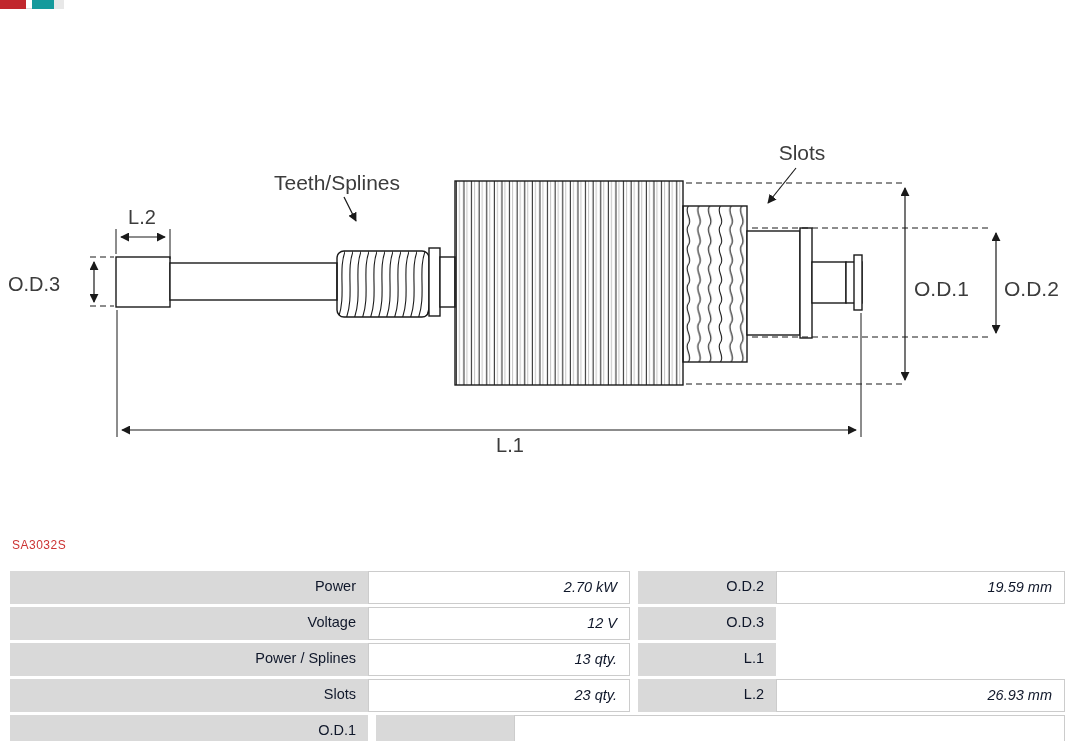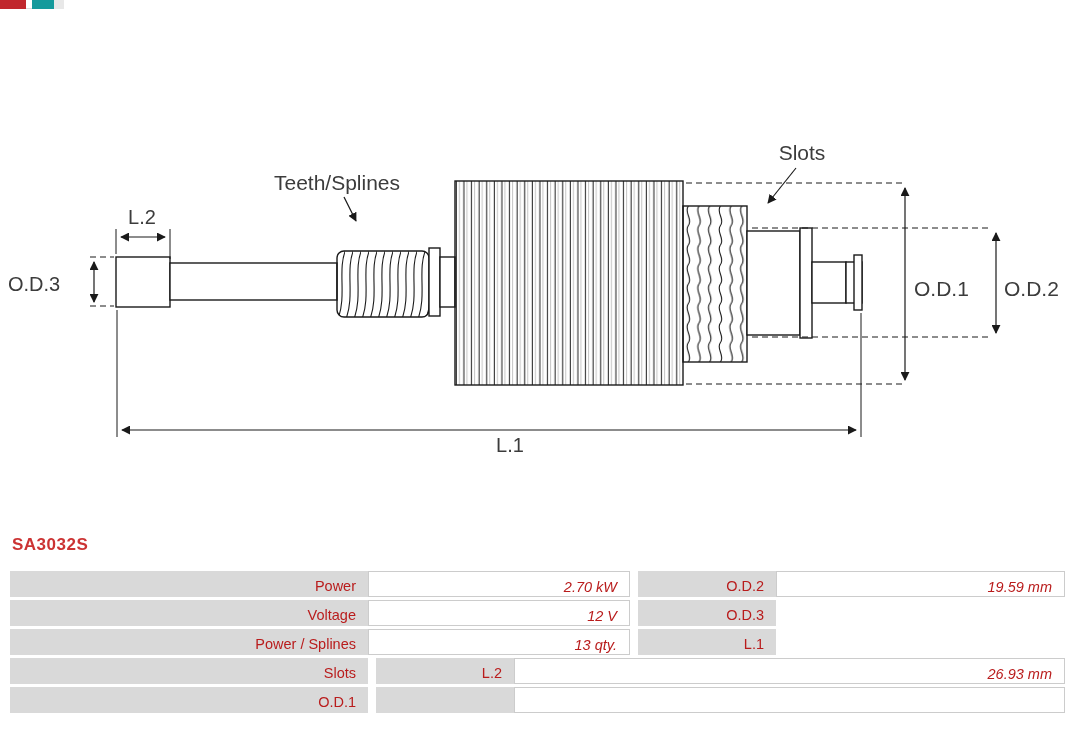--- a/index.html
+++ b/index.html
@@ -12,25 +12,25 @@
   .logo .seg-red{width:26px;height:9px;background:#c1272d;}
   .logo .seg-white{width:6px;height:9px;background:#fff;border-bottom:1px solid #ddd;box-sizing:border-box;}
   .logo .seg-teal{width:22px;height:9px;background:#159a9c;}
   .logo .seg-gray{flex:1;height:9px;background:#e8e8e8;}
 
   .diagram{position:absolute;left:0;top:0;}
   .diagram text{font-family:"Liberation Sans",sans-serif;fill:#3c3c3c;}
 
   .part-number{
     position:absolute;left:12px;top:534px;height:22px;line-height:22px;
-    font-size:17px;font-weight:bold;color:#cc3333;letter-spacing:.5px;
+    font-size:12px;font-weight:normal;color:#cc3333;letter-spacing:.5px;
   }
 
   .spec-table{position:absolute;left:10px;top:571px;width:1055px;}
-  .spec-row{display:flex;height:26px;margin-bottom:3px;font-size:14.5px;color:#b91c1c;}
+  .spec-row{display:flex;height:33px;margin-bottom:3px;font-size:14.5px;color:#0f172a;}
   .cell{line-height:30px;text-align:right;padding-right:12px;box-sizing:border-box;white-space:nowrap;overflow:hidden;}
   .cell.label{background:#d9d9d9;}
   .cell.value{background:#fff;border:1px solid #ccc;font-style:italic;}
   .c1{width:358px;}
   .c2{width:262px;}
   .colgap{width:8px;}
   .c3{width:138px;}
   .c4{flex:1;}
 </style>
 </head>
@@ -131,20 +131,21 @@
 
   <div class="spec-row">
     <div class="cell label c1">Power / Splines</div>
     <div class="cell value c2">13 qty.</div>
     <div class="colgap"></div>
     <div class="cell label c3">L.1</div>
   </div>
 
   <div class="spec-row">
     <div class="cell label c1">Slots</div>
+    <div class="cell value c2">23 qty.</div>
     <div class="colgap"></div>
     <div class="cell label c3">L.2</div>
     <div class="cell value c4">26.93 mm</div>
   </div>
 
   <div class="spec-row">
     <div class="cell label c1">O.D.1</div>
     <div class="colgap"></div>
     <div class="cell label c3"></div>
     <div class="cell value c4"></div>

